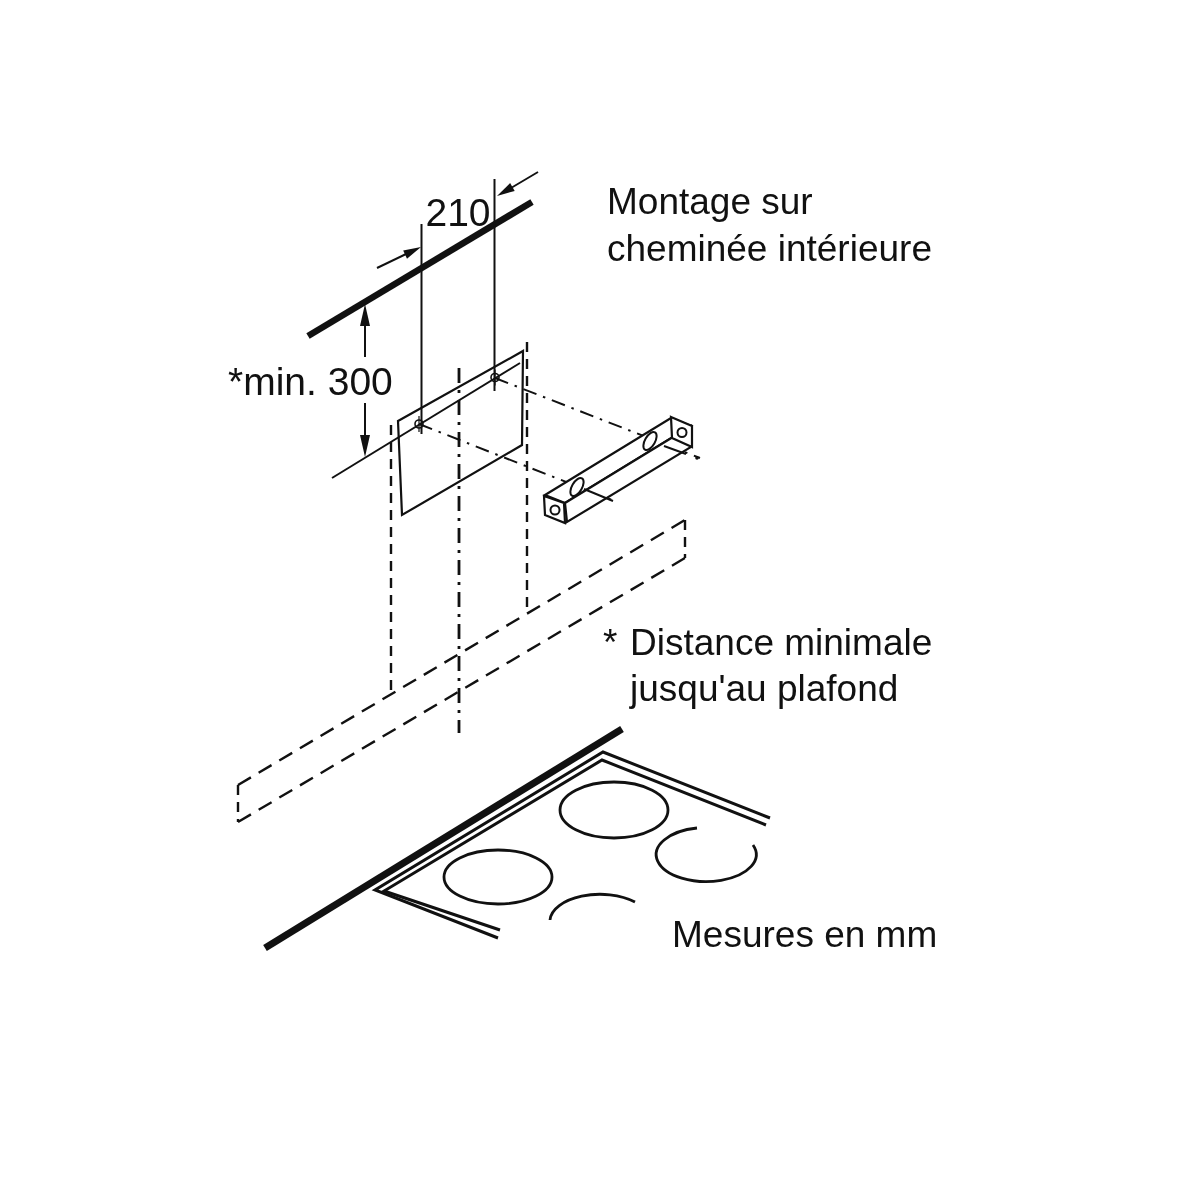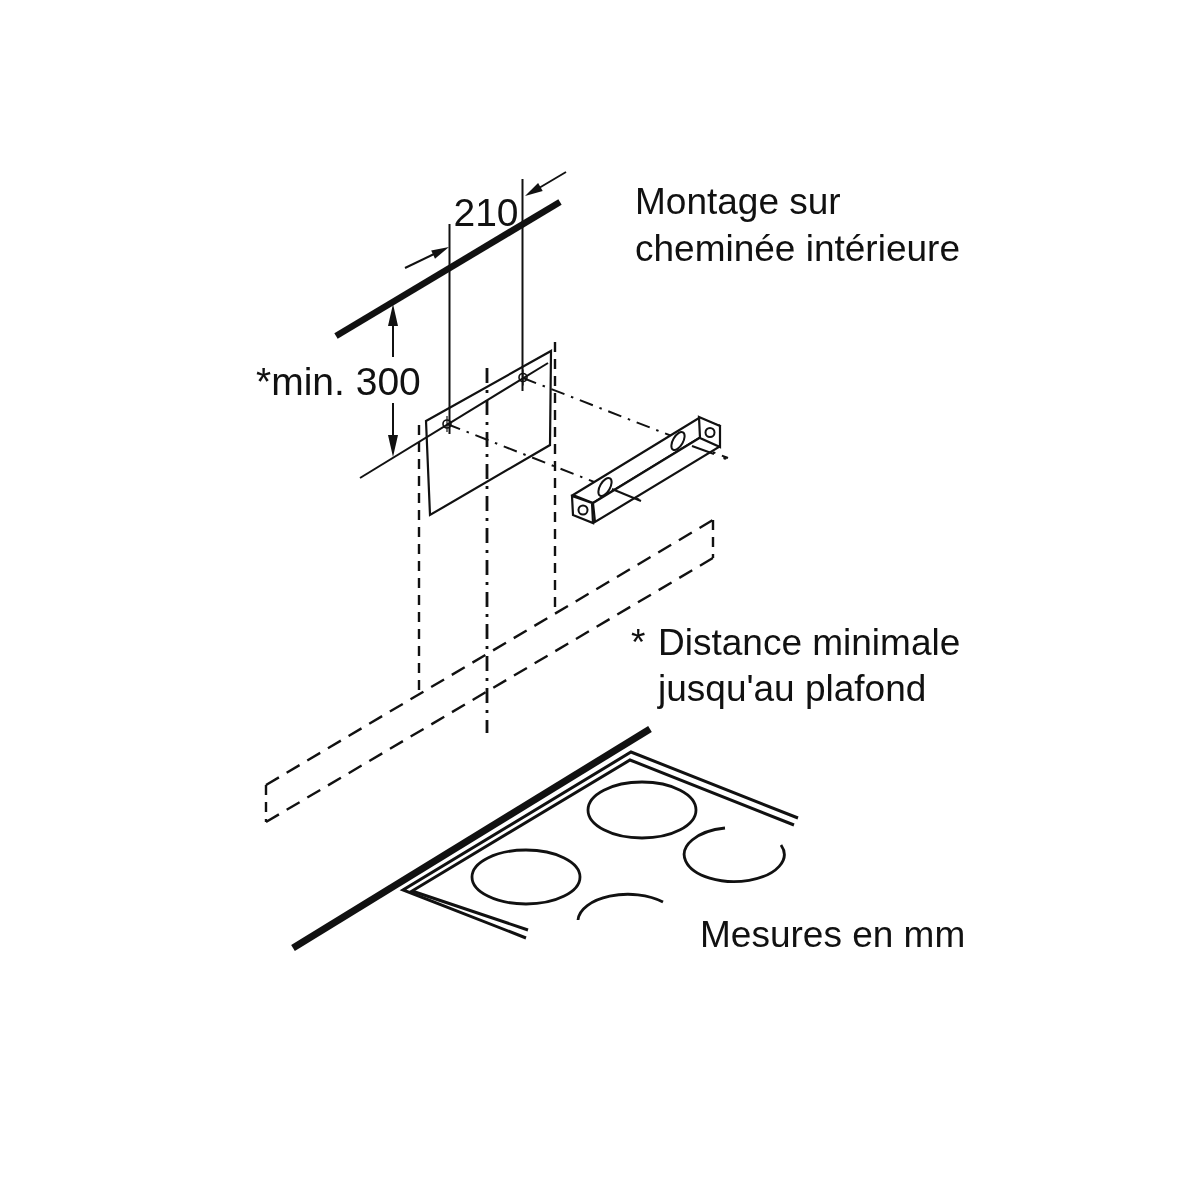--- a/index.html
+++ b/index.html
@@ -1,17 +1,17 @@
 <!DOCTYPE html>
 <html><head>
 <meta charset="utf-8">
 <style>
   html,body{margin:0;padding:0;background:#ffffff;}
   .canvas{position:relative;width:1024px;height:1200px;background:#ffffff;overflow:hidden;
-          font-family:"Liberation Sans", sans-serif;margin-left:28px;}
+          font-family:"Liberation Sans", sans-serif;}
   svg{display:block;}
   .ln{stroke:#111111;fill:none;}
   .thin{stroke-width:2;}
   .mid{stroke-width:2.4;}
   .thick{stroke-width:6.5;}
   .vthick{stroke-width:7;}
   .rim{stroke-width:3;}
   .burner{stroke-width:2.8;}
   .dashed{stroke-dasharray:15 9;}
   .dashedv{stroke-dasharray:10 7;}

